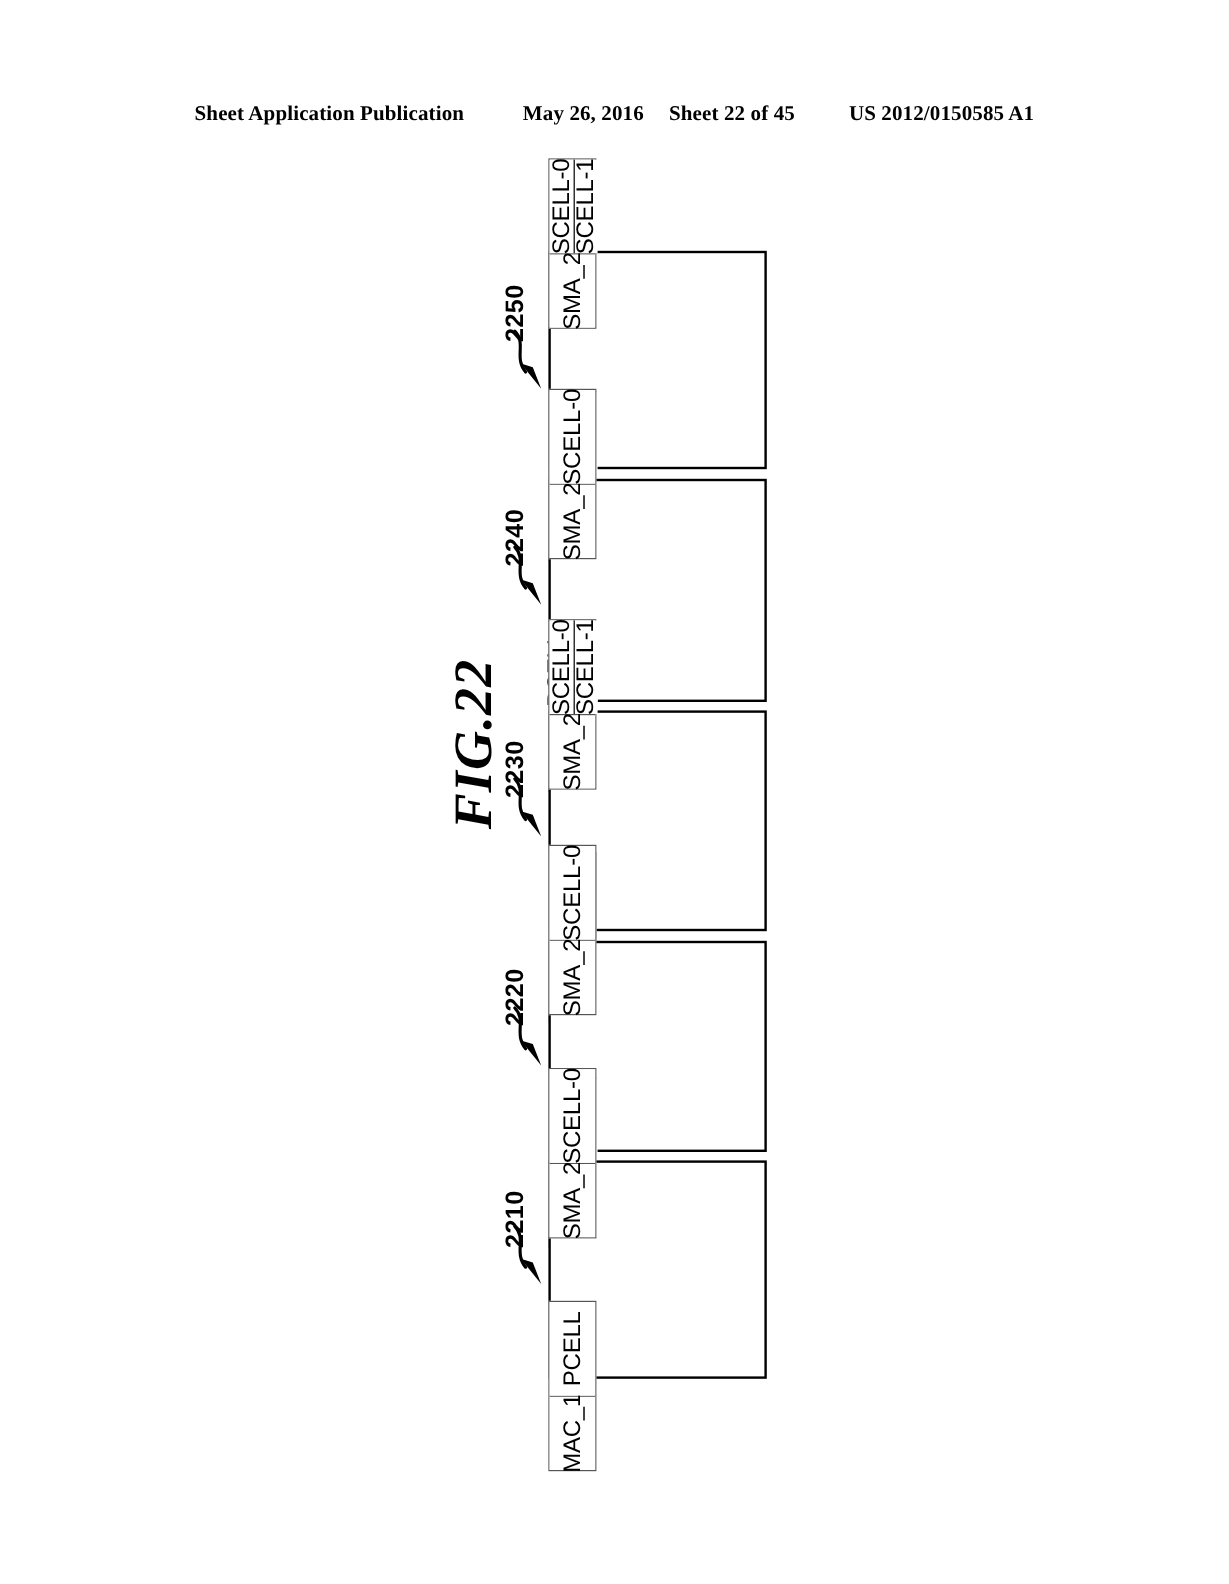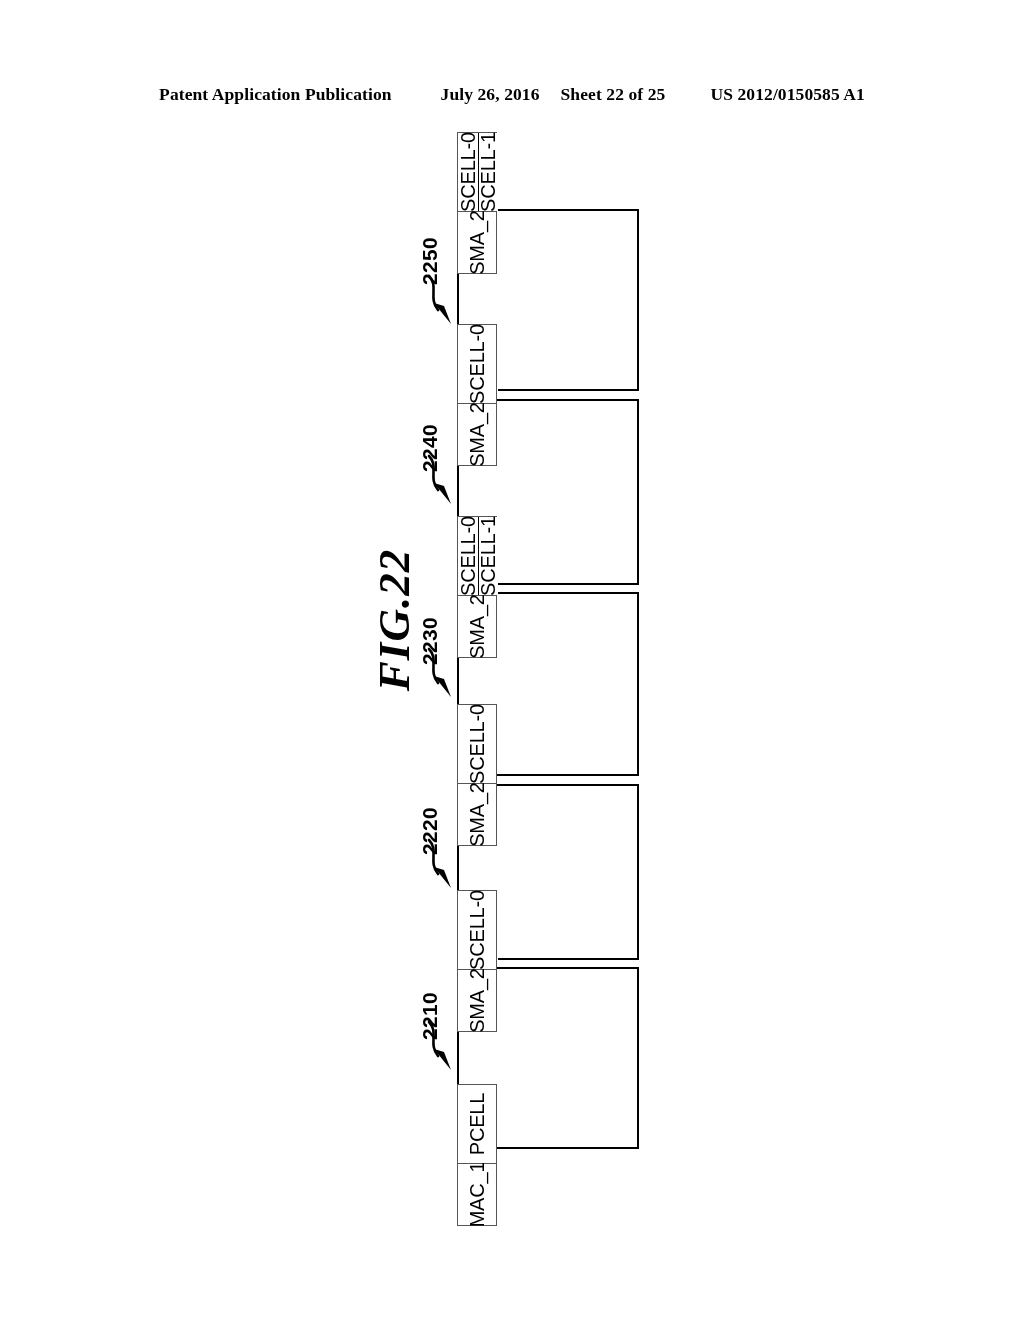--- a/index.html
+++ b/index.html
@@ -134,25 +134,25 @@
     position: absolute;
     width: 46px;
     height: 62px;
     pointer-events: none;
   }
 </style>
 </head>
 <body>
 
 <div class="page-header">
-  <span class="hdr-seg">Patent Application Publication</span>
+  <span class="hdr-seg">Sheet Application Publication</span>
   <span class="gap-lg"></span>
-  <span class="hdr-seg">July 26, 2016</span>
+  <span class="hdr-seg">May 26, 2016</span>
   <span class="gap-md"></span>
-  <span class="hdr-seg">Sheet 22 of 25</span>
+  <span class="hdr-seg">Sheet 22 of 45</span>
   <span class="gap-xl"></span>
   <span class="hdr-seg">US 2012/0150585 A1</span>
 </div>
 
 <div class="fig-label">FIG.22</div>
 
 <div id="diagram-stage">
     <div class="panel" style="left: 457px; top: 209px; width: 182px; height: 182px;">
       <div class="panel-inner" style="width: 152px; height: 182px;">
         <div class="group" style="height: 40px;">

